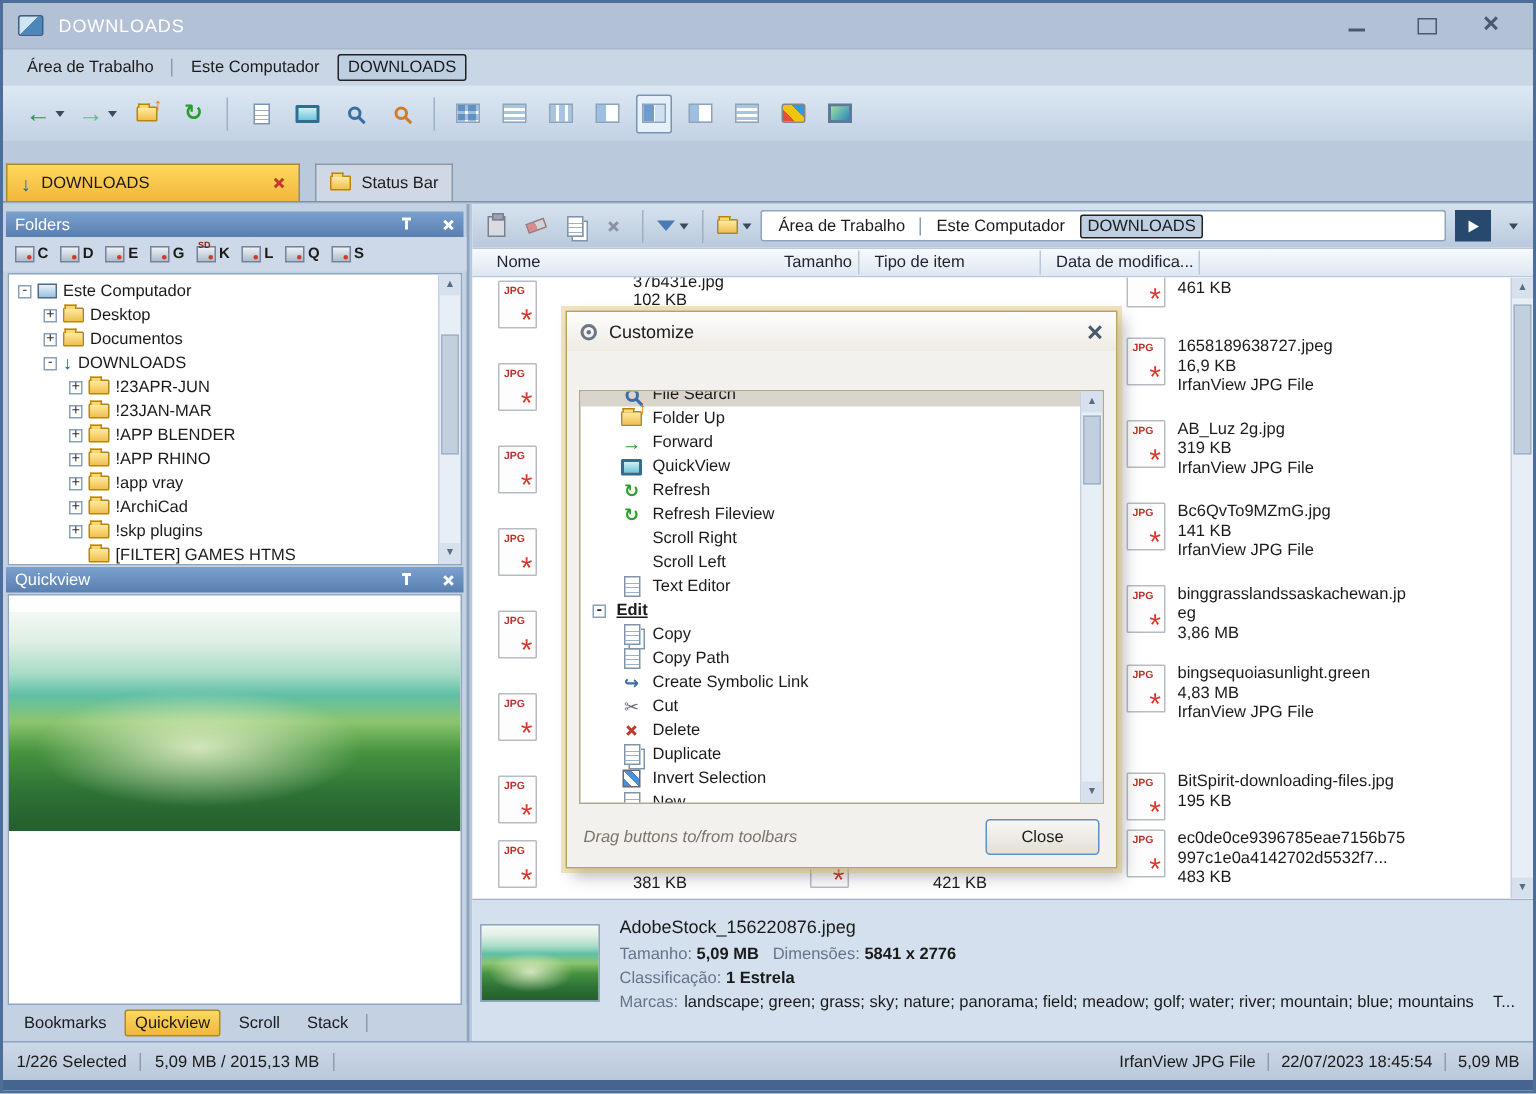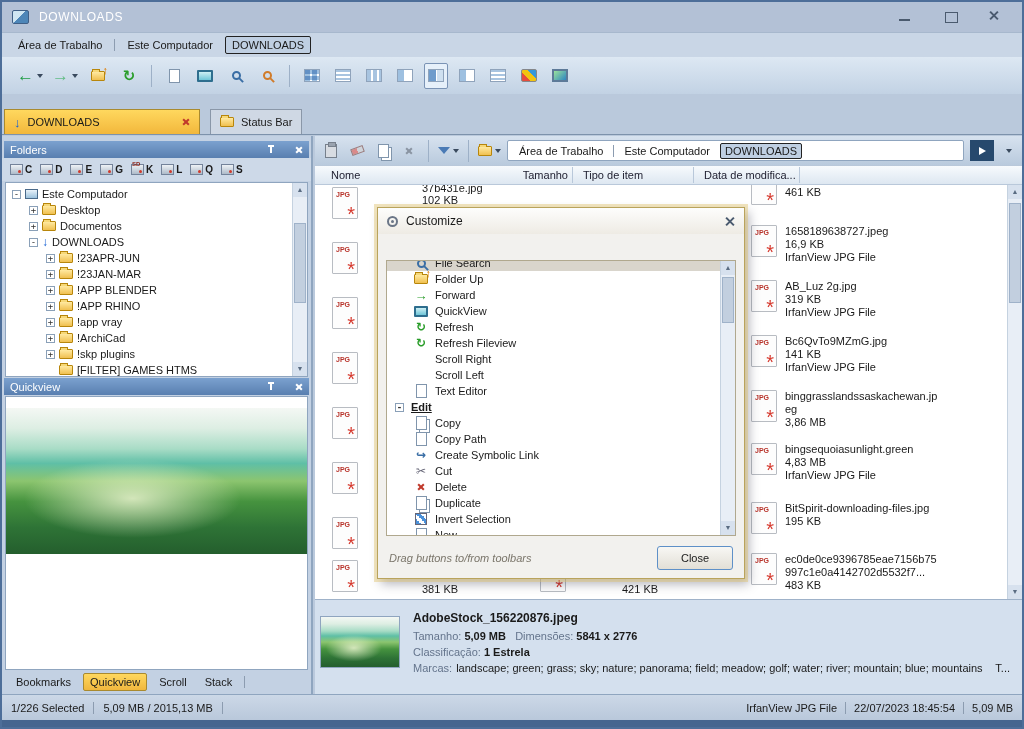--- a/index.html
+++ b/index.html
@@ -152,21 +152,21 @@
   .di-cut{color:#667;font-size:12px}
   .di-link{color:#3a6ea5;font-weight:bold;font-size:12px}
   .di-invert{width:12px;height:12px;border:1px solid #667;background:linear-gradient(45deg,#4a90d9 25%,#fff 25% 50%,#4a90d9 50% 75%,#fff 75%)}
   .dlg-footer{position:absolute;bottom:0;left:0;right:0;height:40px;display:flex;align-items:center;padding:0 11px}
   .hint{color:#7a756a;font-style:italic}
   .close-btn{margin-left:auto;width:76px;height:24px;background:linear-gradient(#f8f7f4,#e2dfd6);border:1px solid #5e90c8;border-radius:3px;font-size:11px;display:flex;align-items:center;justify-content:center;cursor:default}
 
   
   .infopanel{height:95px;background:#d4e0ee;border-top:1px solid #9fb2c9;display:flex;padding:10px 12px 8px 5px;gap:13px}
   .meta{flex:1;line-height:16px;padding-top:0;overflow:hidden}
-  .meta .fn{font-weight:bold;font-size:12px;margin-bottom:2px}
+  .meta .fn{font-weight:normal;font-size:12px;margin-bottom:2px}
   .lbl-gray{color:#64748c}
   .val-b{font-weight:bold}
   .tagsline{display:flex;gap:4px;white-space:nowrap;overflow:hidden}
   .tagsline .tags{overflow:hidden;flex:0 1 auto}
   .tagsline .more{margin-left:auto;padding-left:8px}
   .thumbwrap{padding-top:6px}
 
   
   .statusbar{position:absolute;left:0;right:0;bottom:7px;height:26px;background:linear-gradient(#ccd8e7,#b9c8db);border-top:1px solid #8fa5bf;display:flex;align-items:center;padding:0 9px;gap:9px}
   .statusbar .right{margin-left:auto;display:flex;align-items:center;gap:8px}
@@ -507,21 +507,21 @@
           </div>
       </div>
       <div class="fitem" style="top:258px">
         <span class="jpgicon"></span>
         <div class="finfo">
             <div class="nm">bingsequoiasunlight.green</div>
             <div>4,83 MB</div>
             <div>IrfanView JPG File</div>
           </div>
       </div>
-      <div class="fitem" style="top:317px">
+      <div class="fitem" style="top:330px">
         <span class="jpgicon"></span>
         <div class="finfo">
             <div class="nm">BitSpirit-downloading-files.jpg</div>
             <div>195 KB</div>
             <div></div>
           </div>
       </div>
       <div class="fitem" style="top:368px">
         <span class="jpgicon"></span>
         <div class="finfo">

